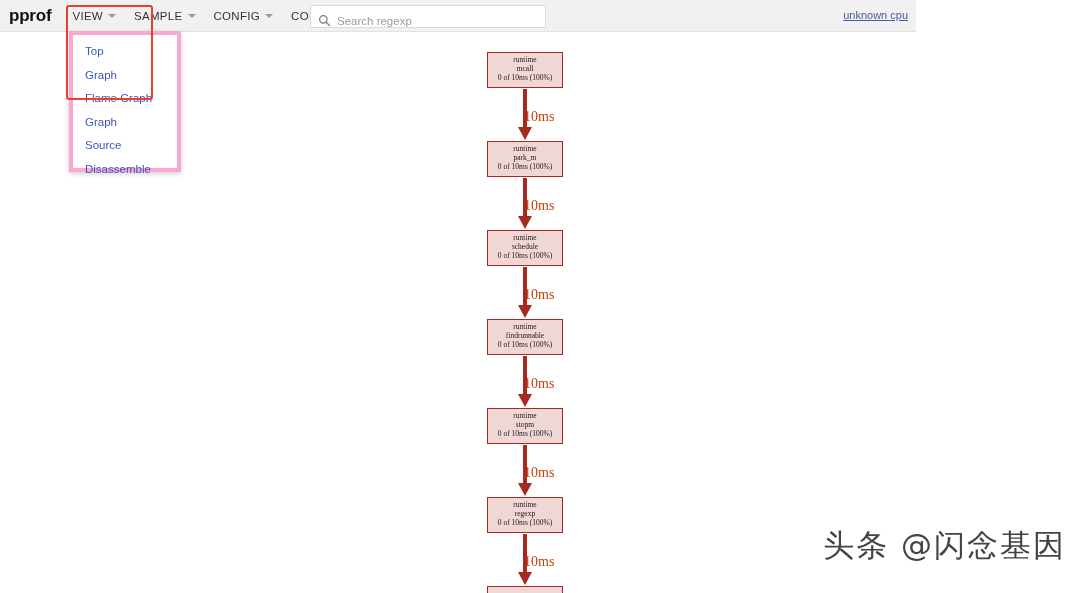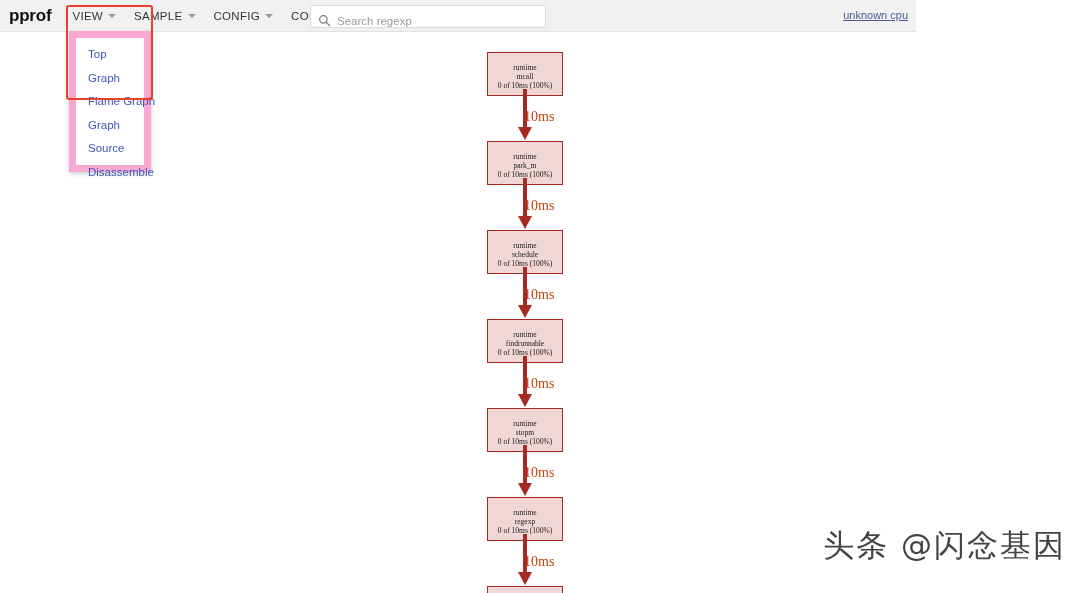--- a/index.html
+++ b/index.html
@@ -57,23 +57,23 @@
 
   .cpu-link {
     position: absolute; right: 8px; top: 9px;
     font-size: 11px; color: #4a5a9a;
     text-decoration: underline; cursor: pointer; text-align: right;
   }
 
   
   .dropdown {
     position: absolute; left: 69px; top: 31px;
-    width: 82px; height: 141px;
+    width: 112px; height: 141px;
     background: #fff;
-    border: 7px solid #f9a8d4;
+    border: 4px solid #f9a8d4;
     box-shadow: 0 2px 5px rgba(0,0,0,0.18);
     padding: 5px 0;
     z-index: 5;
   }
   .dd-item {
     height: 23.5px; line-height: 23.5px;
     padding-left: 12px;
     font-size: 11.5px;
     color: #3a57b8;
     cursor: pointer;
@@ -94,21 +94,21 @@
   
   .graph { position: absolute; left: 0; top: 32px; width: 1080px; height: 561px; }
   .node {
     position: absolute;
     width: 76px;
     background: #f0d7d5;
     border: 1px solid #a62a22;
     text-align: center;
     font-family: "Liberation Serif", serif;
     color: #1a1a1a;
-    padding: 11px 0 4px;
+    padding: 3px 0 4px;
     line-height: 1.18;
     cursor: pointer;
   }
   .node .l1 { font-size: 7.5px; }
   .node .l2 { font-size: 7.5px; }
   .node .l3 { font-size: 7.5px; }
 
   .edge { position: absolute; width: 10px; }
   .edge .shaft {
     position: absolute; left: 3px; top: 0;

